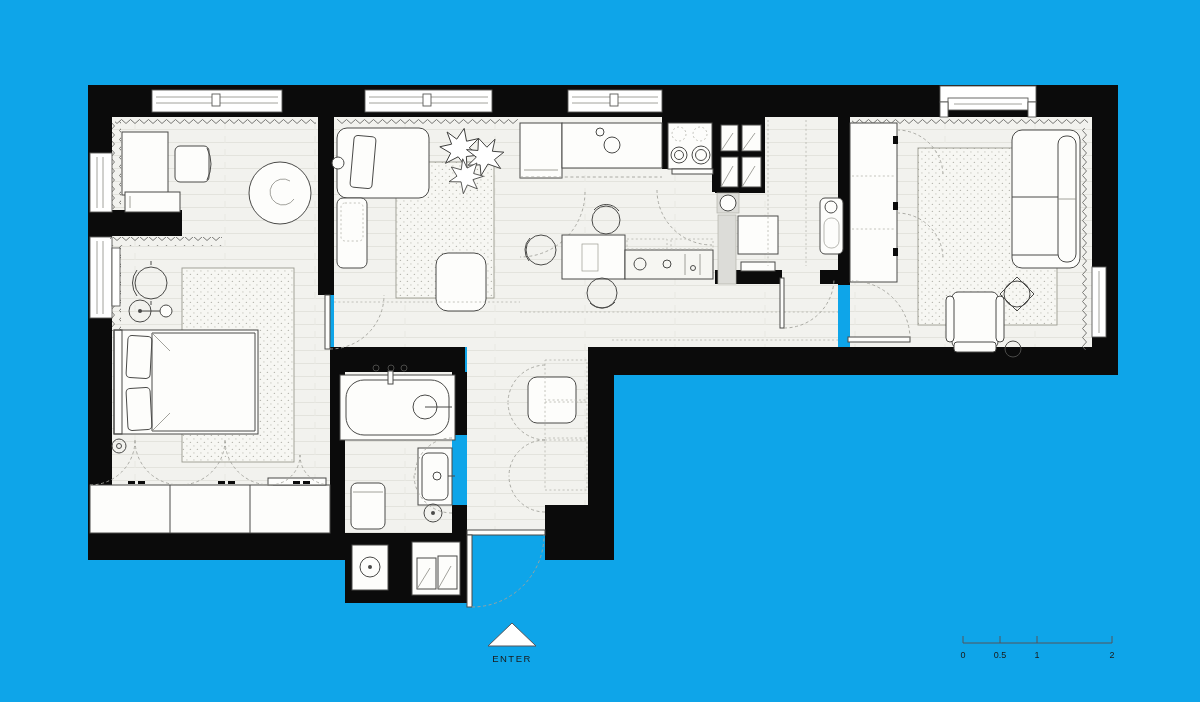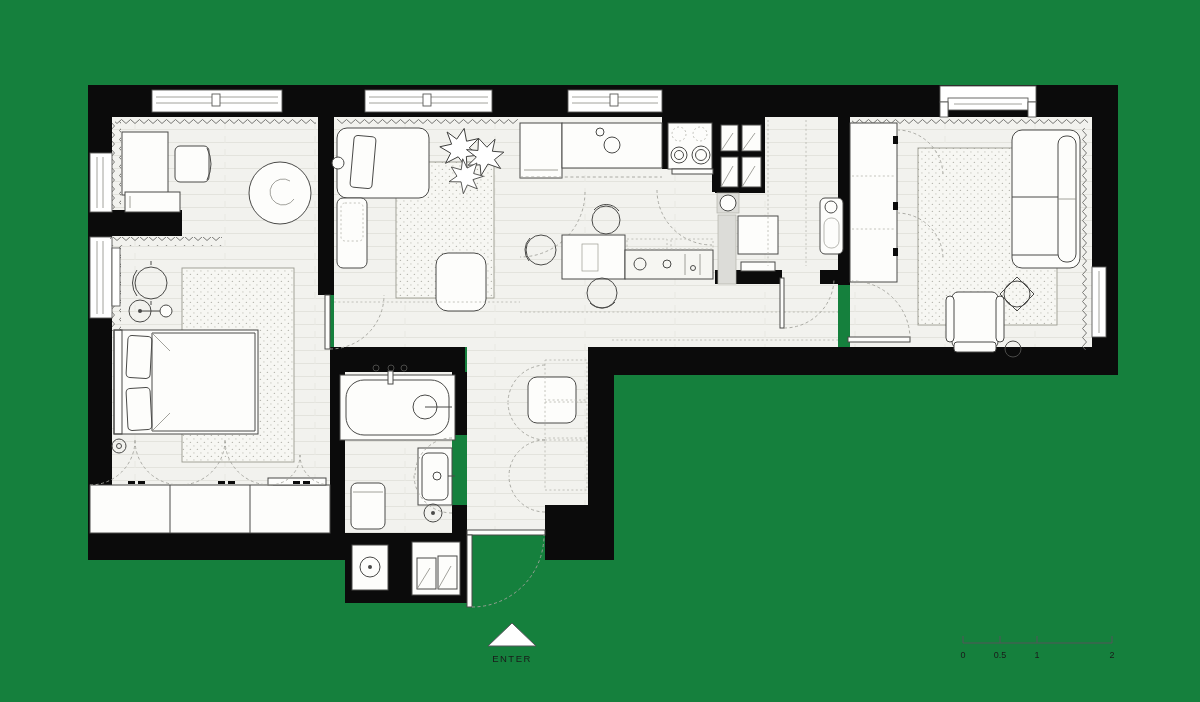--- a/index.html
+++ b/index.html
@@ -1,16 +1,16 @@
 <!DOCTYPE html>
 <html><head>
 <meta charset="utf-8">
 <style>
   html,body{margin:0;padding:0;background:#ffffff;}
-  .page{width:1200px;height:702px;background:#15803d;overflow:hidden;}
+  .page{width:1200px;height:702px;background:#0ea5e9;overflow:hidden;}
   svg{display:block}
   .fur{fill:#fdfdfb;stroke:#4a4a48;stroke-width:1}
   .furn{fill:none;stroke:#4a4a48;stroke-width:1}
   .lt{stroke:#8a8a84;stroke-width:.8;fill:none}
   .lt2{stroke:#9a9a92;stroke-width:.7;fill:none}
   .dash{fill:none;stroke:#a3a39c;stroke-width:.9;stroke-dasharray:3 2.6}
   .ddash{fill:none;stroke:#b5b5ad;stroke-width:.8;stroke-dasharray:2 2.4}
   .rug{fill:url(#dots);stroke:#99998f;stroke-width:.9}
   .win{fill:#ffffff;stroke:#5a5a58;stroke-width:.9}
   .zz{fill:url(#zzh)}

